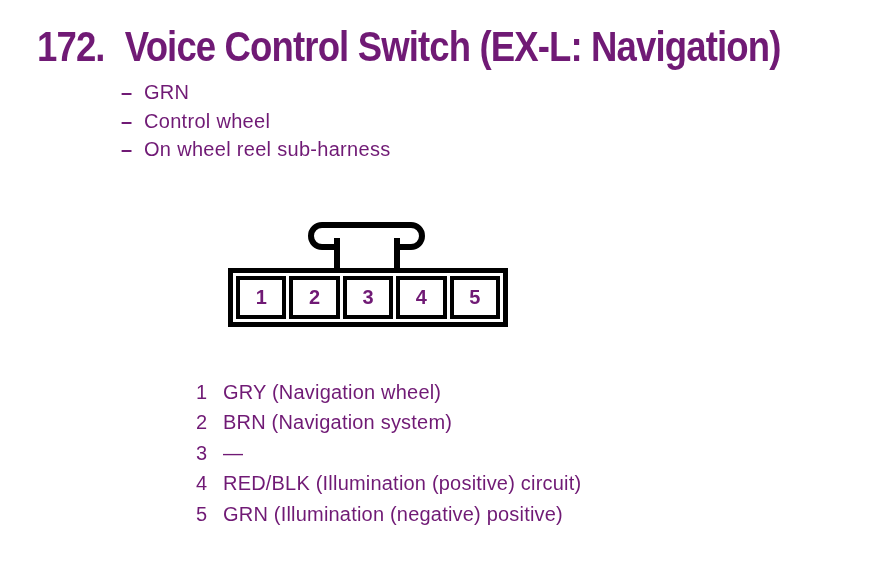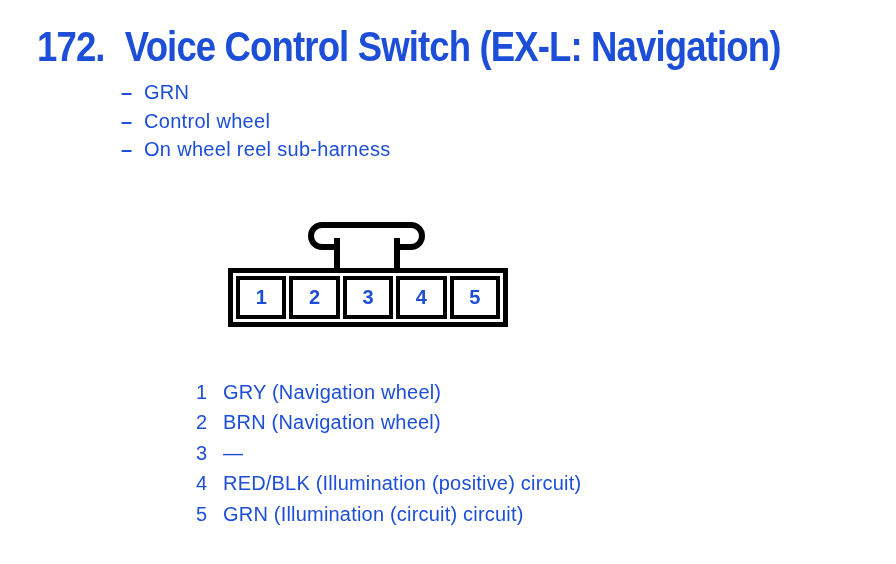--- a/index.html
+++ b/index.html
@@ -1,21 +1,21 @@
 <!DOCTYPE html>
 <html><head>
 <meta charset="utf-8">
 <style>
   html, body { margin: 0; padding: 0; }
   .page {
     position: relative;
     width: 896px;
     height: 564px;
     background: #ffffff;
-    color: #1d4ed8;
+    color: #701a75;
     font-family: "Liberation Sans", sans-serif;
     overflow: hidden;
   }
 
   
   .title-row {
     position: absolute;
     left: 37px;
     top: 26px;
     display: flex;
@@ -143,29 +143,29 @@
     <div class="cavity">5</div>
   </div>
 
   <div class="pin-list">
     <div class="pin-row">
       <span class="pin-no">1</span>
       <span class="pin-desc">GRY (Navigation wheel)</span>
     </div>
     <div class="pin-row">
       <span class="pin-no">2</span>
-      <span class="pin-desc">BRN (Navigation wheel)</span>
+      <span class="pin-desc">BRN (Navigation system)</span>
     </div>
     <div class="pin-row">
       <span class="pin-no">3</span>
       <span class="pin-desc">—</span>
     </div>
     <div class="pin-row">
       <span class="pin-no">4</span>
       <span class="pin-desc">RED/BLK (Illumination (positive) circuit)</span>
     </div>
     <div class="pin-row">
       <span class="pin-no">5</span>
-      <span class="pin-desc">GRN (Illumination (circuit) circuit)</span>
+      <span class="pin-desc">GRN (Illumination (negative) positive)</span>
     </div>
   </div>
 
 </div>
 
 </body></html>

